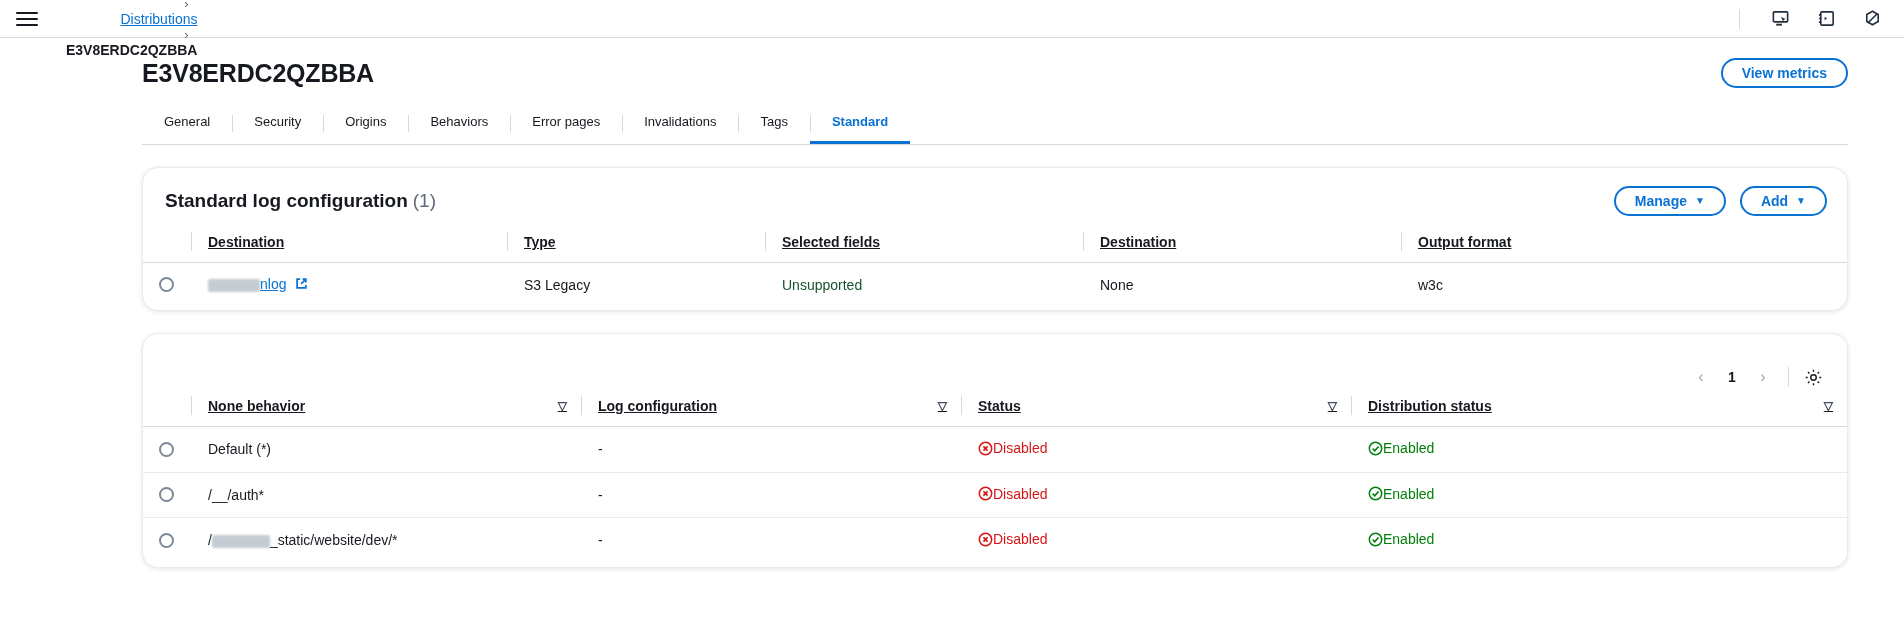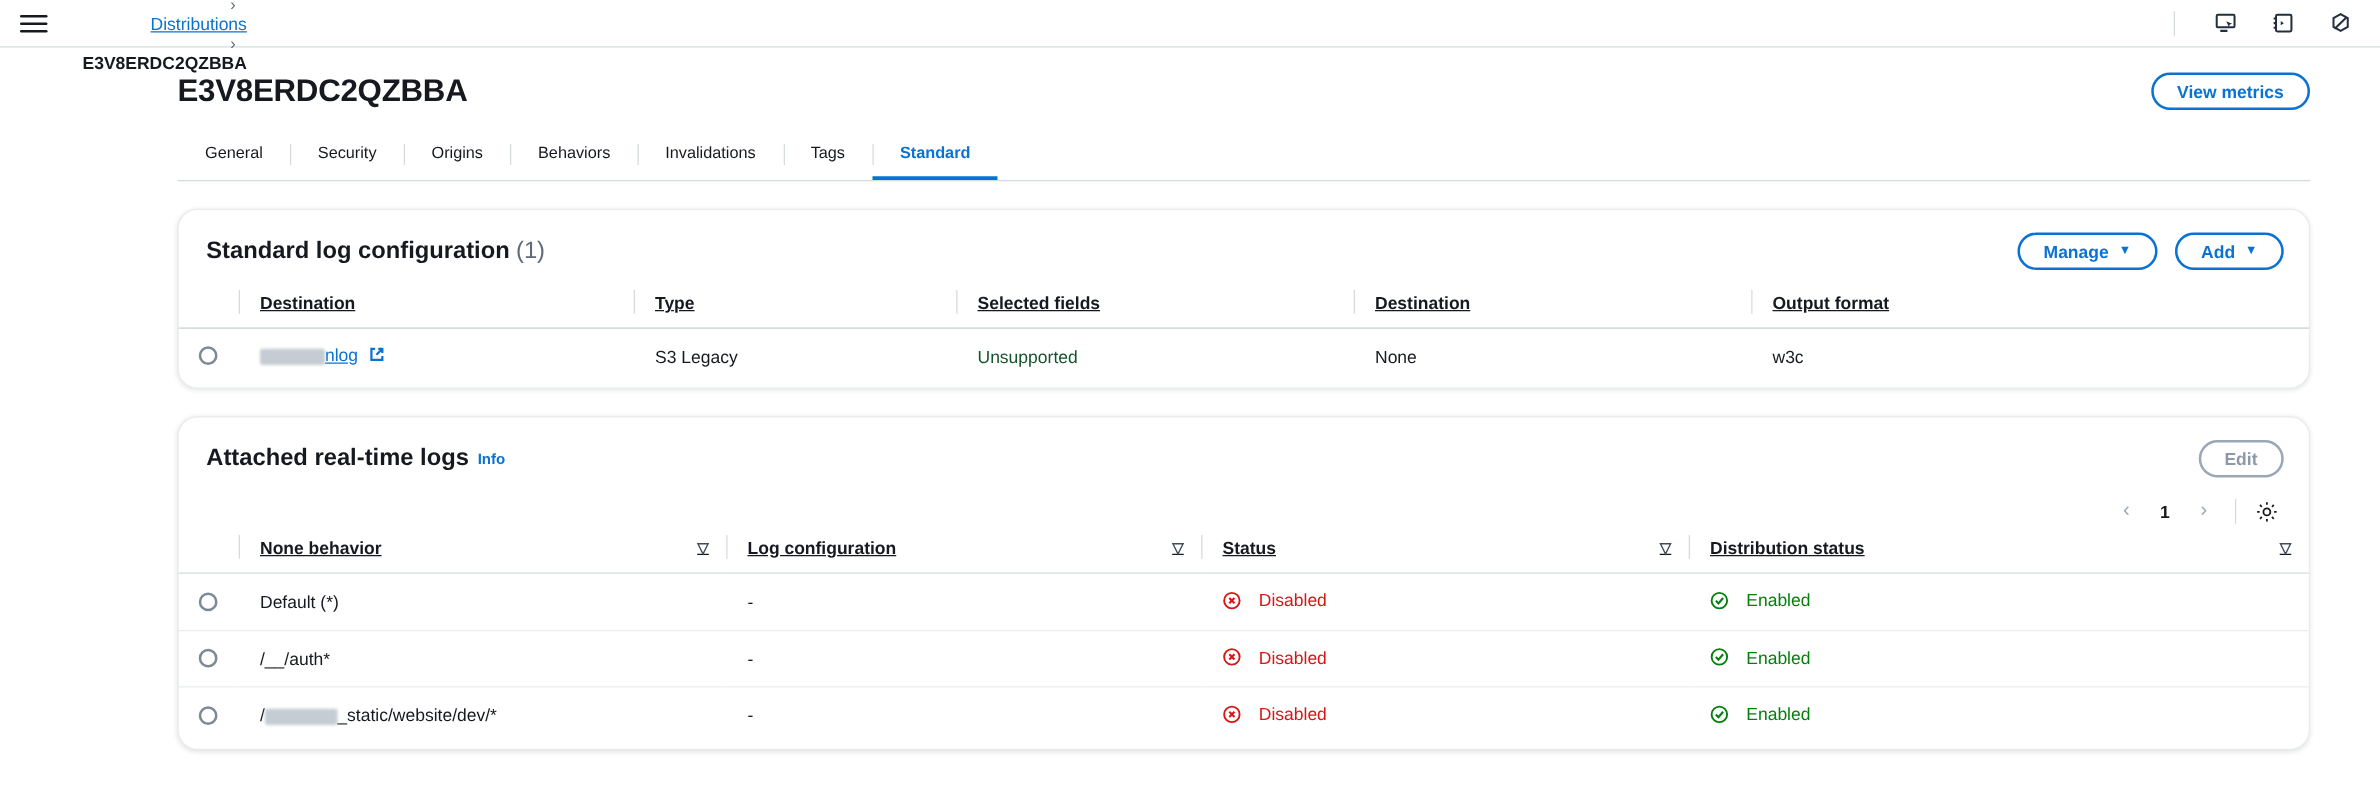--- a/index.html
+++ b/index.html
@@ -112,21 +112,21 @@
   tbody tr + tr { border-top:1px solid #e9ebed; }
   .sel-col { width:48px; }
   .radio {
     width:15px; height:15px; border:2px solid #7d8998; border-radius:50%;
     margin-left:16px; cursor:pointer; background:#fff;
   }
   .muted { color:#14532d; }
   .link { color:#0972d3; text-decoration:underline; cursor:pointer; }
   .redact { display:inline-block; background:#c6ccd3; border-radius:2px; vertical-align:middle; height:13px; filter: blur(1.2px); }
   .ext-icon { color:#0972d3; margin-left:5px; display:inline-block; vertical-align:-1px; }
-  .status { display:inline-flex; align-items:center; gap:14px; font-size:14px; }
+  .status { display:inline-flex; align-items:center; gap:0; font-size:14px; }
   .status.bad { color:#d91515; }
   .status.good { color:#037f0c; }
   .status svg { display:block; }
 </style>
 </head>
 <body>
 
 <div class="topbar">
   <div class="hamburger">
     <span></span>
@@ -168,20 +168,21 @@
 <div class="page-head">
   <div class="page-title">E3V8ERDC2QZBBA</div>
   <button class="btn btn-outline view-metrics">View metrics</button>
 </div>
 
 <div class="tabs">
   <div class="tab">General</div>
   <div class="tab">Security</div>
   <div class="tab">Origins</div>
   <div class="tab">Behaviors</div>
+  <div class="tab">Error pages</div>
   <div class="tab">Invalidations</div>
   <div class="tab">Tags</div>
   <div class="tab active">Standard</div>
 </div>
 
 <div class="card">
   <div class="card-head">
     <span class="card-title">Standard log configuration</span>
     <span class="card-count">(1)</span>
     <div class="card-actions">
@@ -262,27 +263,20 @@
         </td>
         <td>
           <div class="td-inner">w3c</div>
         </td>
       </tr>
     </tbody>
   </table>
 </div>
 
 <div class="card">
-  <div class="card-head">
-    <span class="card-title">Attached real-time logs</span>
-    <span class="info-link">Info</span>
-    <div class="card-actions">
-      <button class="btn btn-disabled">Edit</button>
-    </div>
-  </div>
 
   <div class="pager-row">
     <div class="pager">
       <div class="pager-arrow">‹</div>
       <div class="pager-num">1</div>
       <div class="pager-arrow">›</div>
     </div>
     <div class="pager-sep"></div>
     <div class="gear-btn">
       <svg width="19" height="19" viewBox="0 0 20 20" fill="none" stroke="currentColor" stroke-width="1.5">

